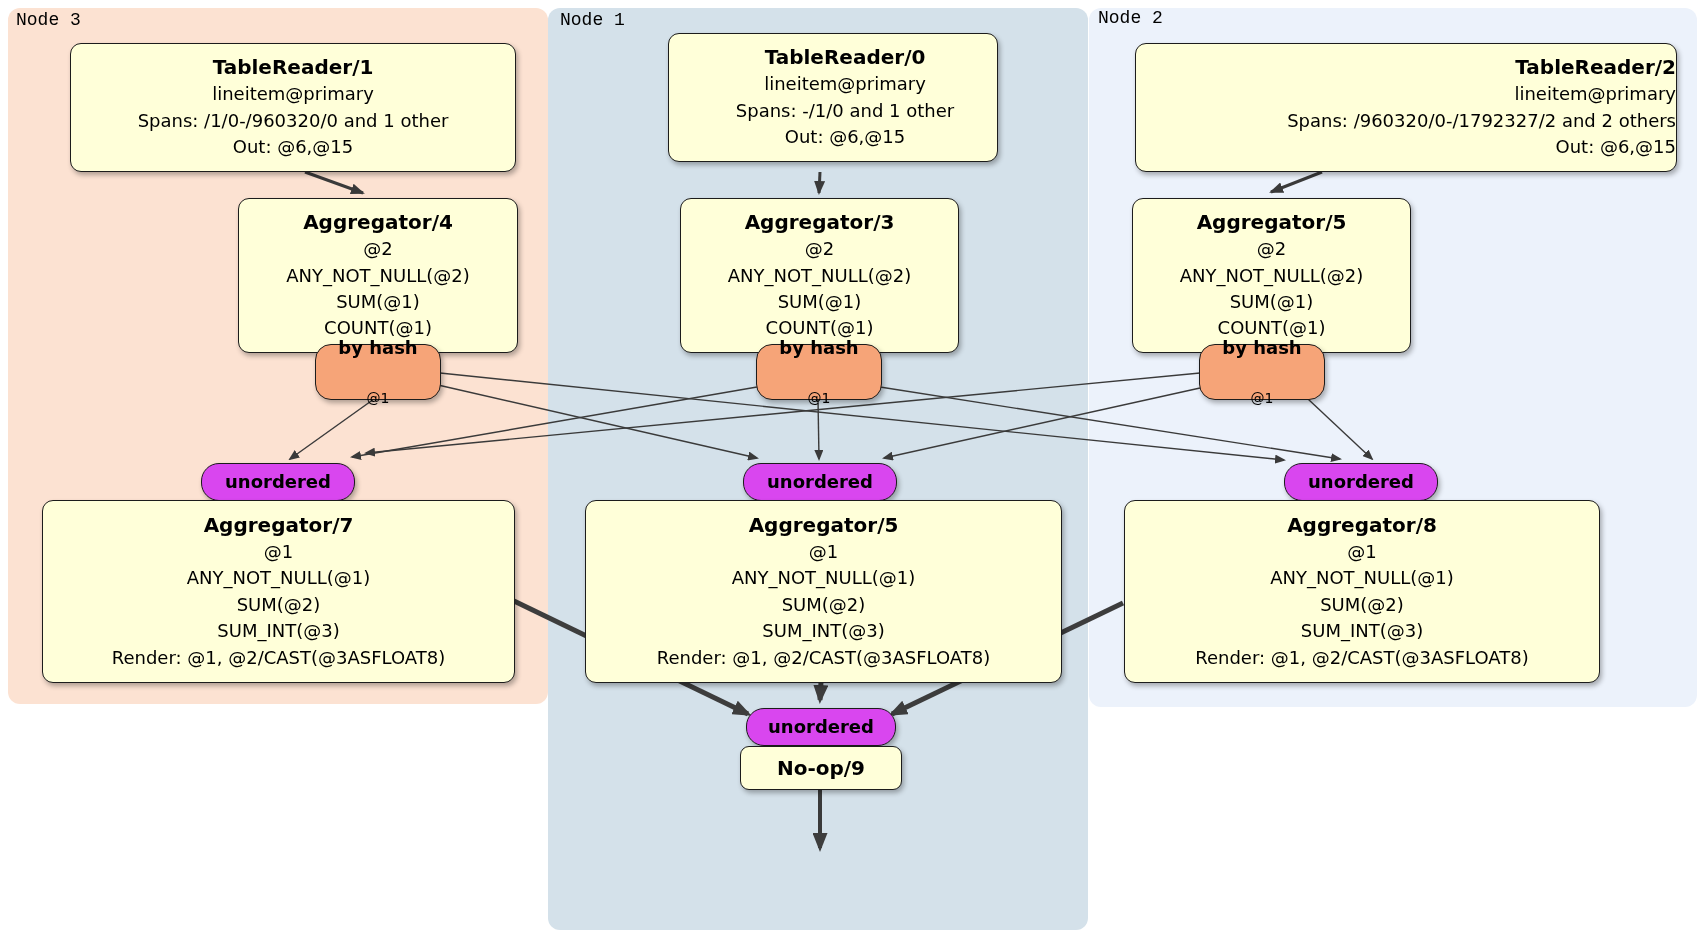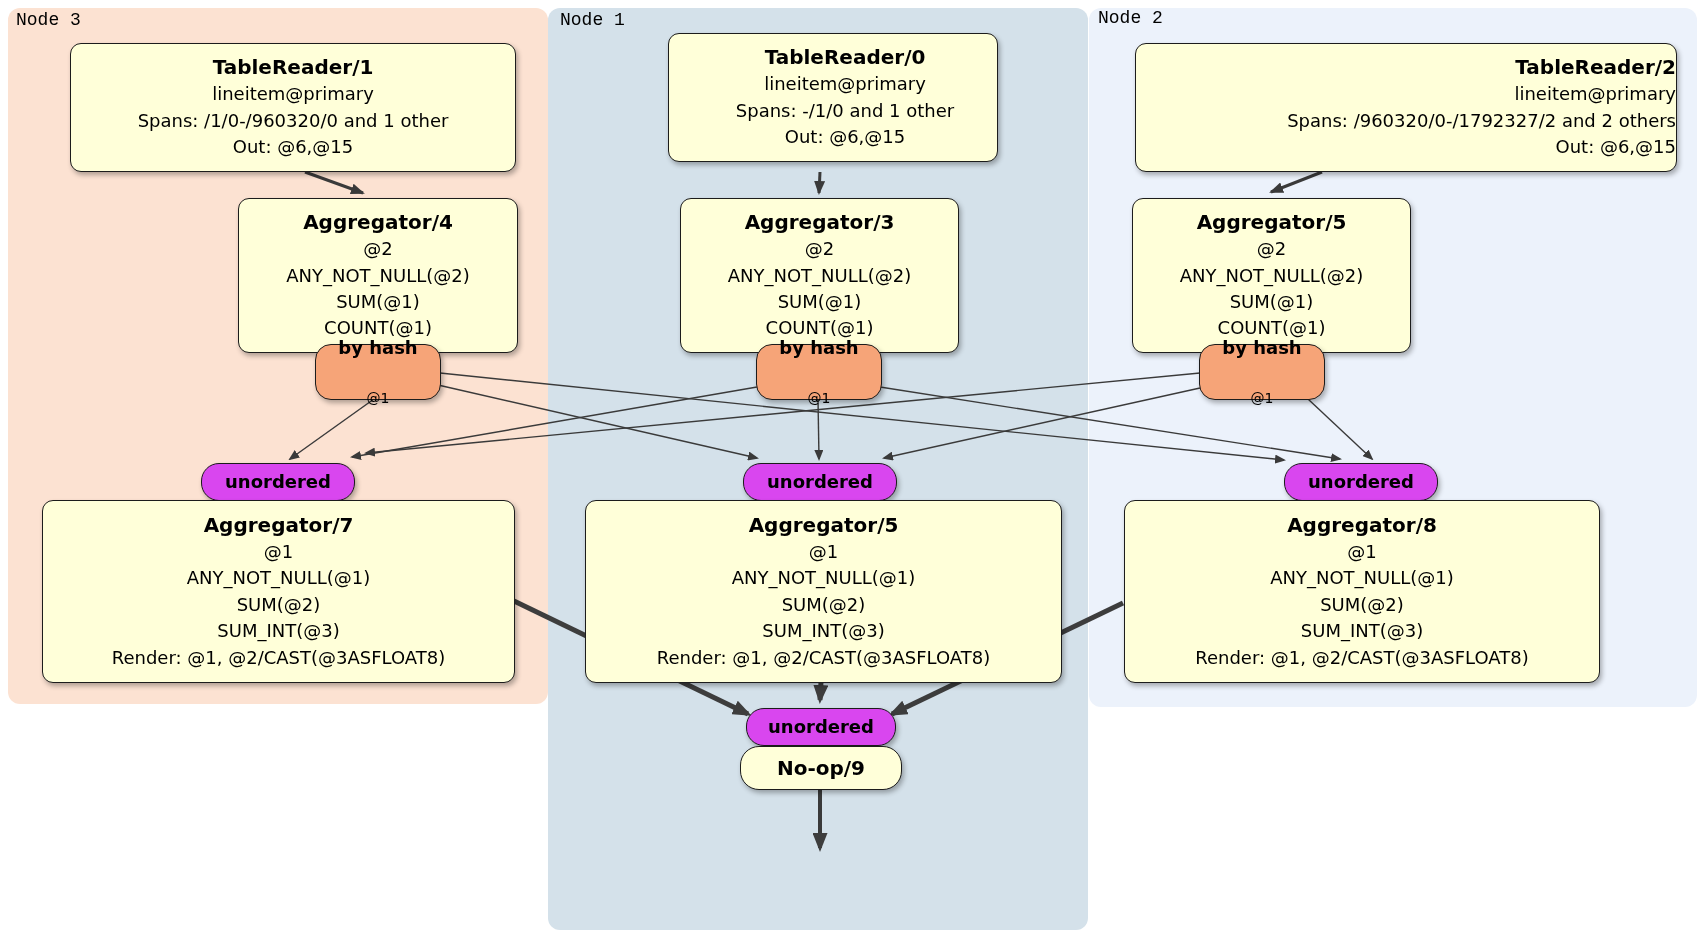--- a/index.html
+++ b/index.html
@@ -141,21 +141,21 @@
     <div class="line">ANY_NOT_NULL(@1)</div>
     <div class="line">SUM(@2)</div>
     <div class="line">SUM_INT(@3)</div>
     <div class="line">Render: @1, @2/CAST(@3ASFLOAT8)</div>
   </div>
 
   <div class="pill pill-sync" style="left:746px;top:708px;width:148px;height:36px;">
     <div class="pl">unordered</div>
   </div>
 
-  <div class="pbox endbox" style="left:740px;top:746px;width:160px;height:42px;border-radius:19px;">
+  <div class="pbox endbox" style="left:740px;top:746px;width:160px;height:42px;border-radius:9px;">
     <div class="title">No-op/9</div>
   </div>
 
 
   <div class="pbox" style="left:1135px;top:43px;width:540px;height:127px;align-items:flex-end;">
     <div class="title">TableReader/2</div>
     <div class="line">lineitem@primary</div>
     <div class="line">Spans: /960320/0-/1792327/2 and 2 others</div>
     <div class="line">Out: @6,@15</div>
   </div>

